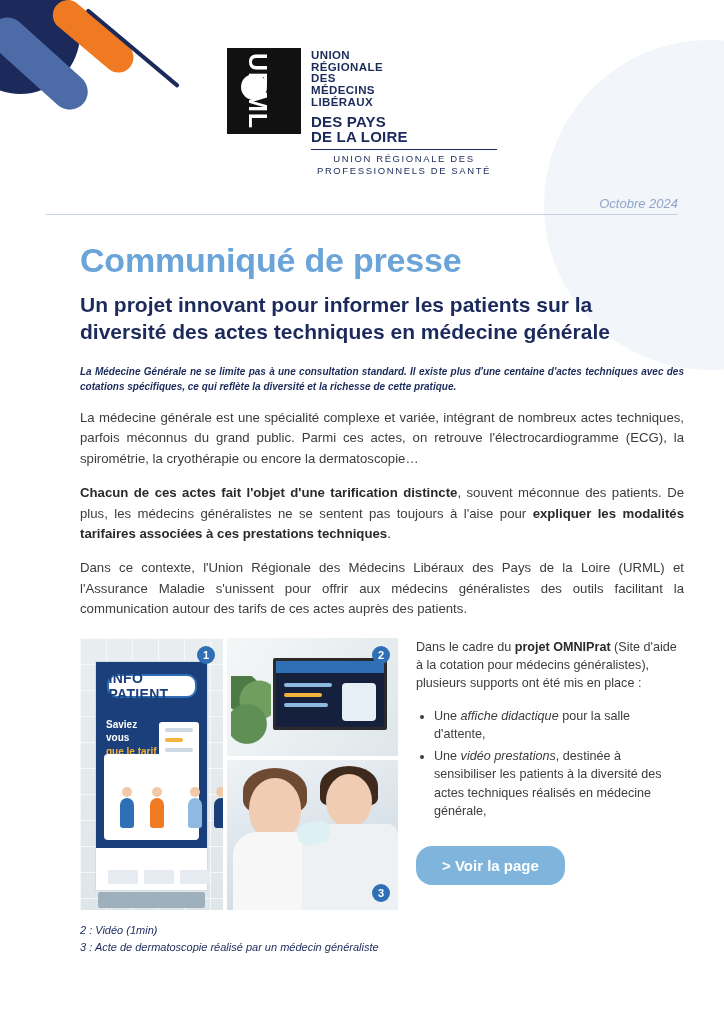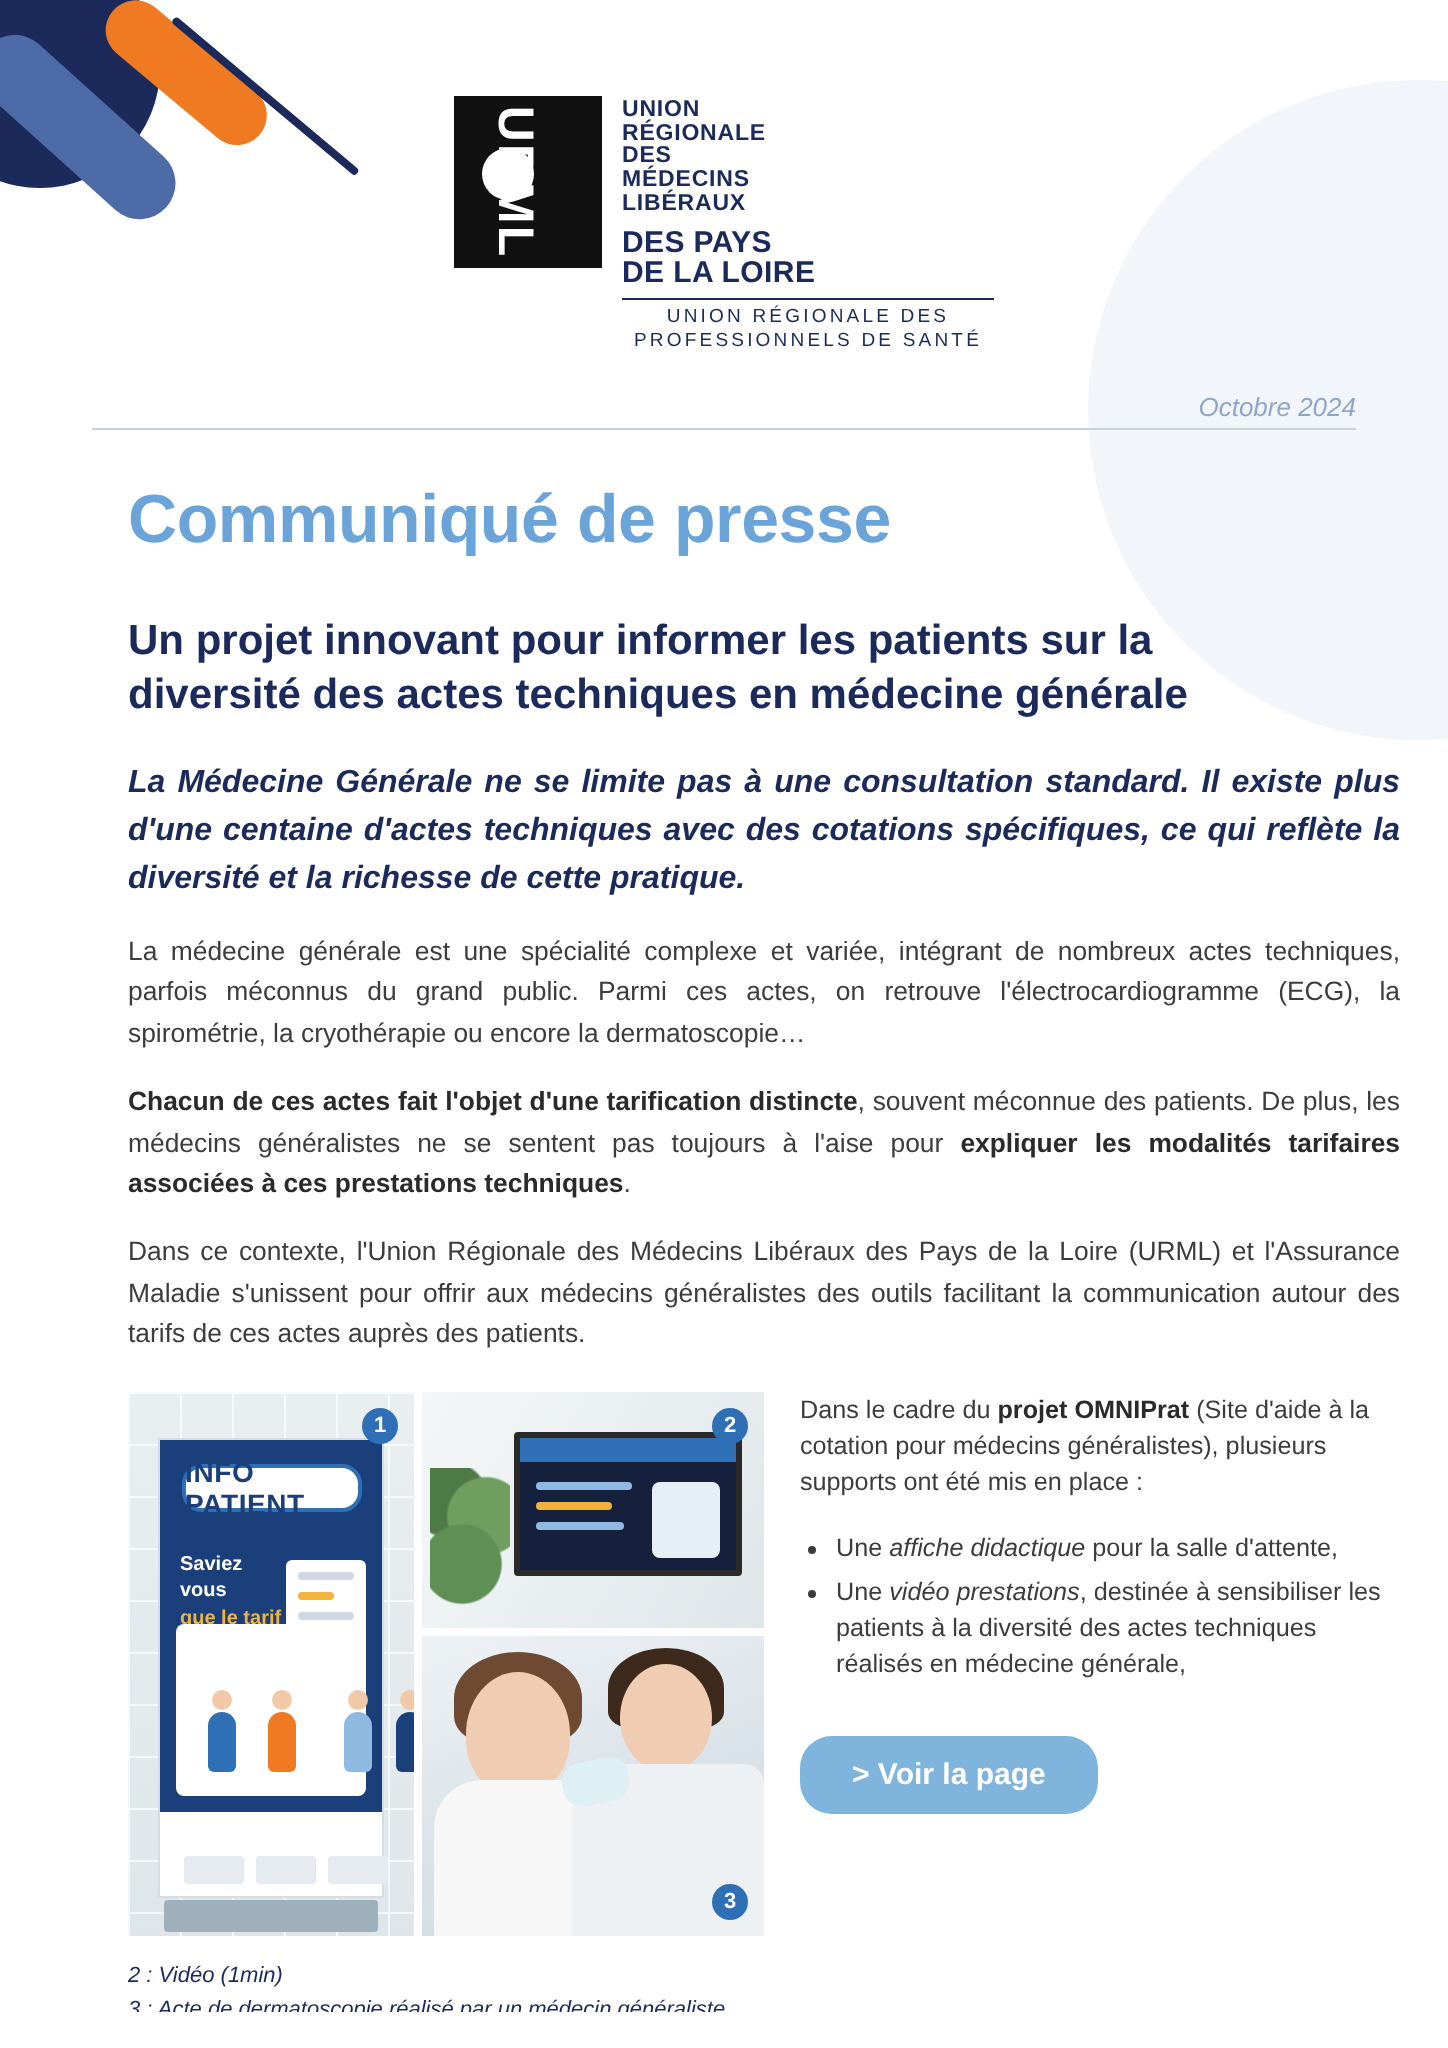--- a/index.html
+++ b/index.html
@@ -159,42 +159,42 @@
     right: 0;
     bottom: 3px;
     color: #8fa6c9;
     font-size: 13px;
     font-style: italic;
   }
 
   
   .content {
     position: relative;
-    padding: 0 24px;
+    padding: 0 40px;
   }
   .main-title {
     color: #6ba4d8;
     font-size: 34px;
     font-weight: bold;
     margin-top: 26px;
     margin-left: 40px;
     letter-spacing: -.2px;
   }
   .sub-title {
     color: #1b2a5b;
     font-size: 21px;
     font-weight: bold;
     line-height: 1.28;
-    margin-top: 28px;
+    margin-top: 12px;
     margin-left: 40px;
     margin-right: 46px;
   }
   .lede {
     color: #1b2a5b;
-    font-size: 16px;
+    font-size: 10px;
     font-weight: bold;
     font-style: italic;
     line-height: 1.5;
     margin-top: 18px;
     margin-left: 40px;
     text-align: justify;
     margin-right: 0;
   }
 
   .para {

